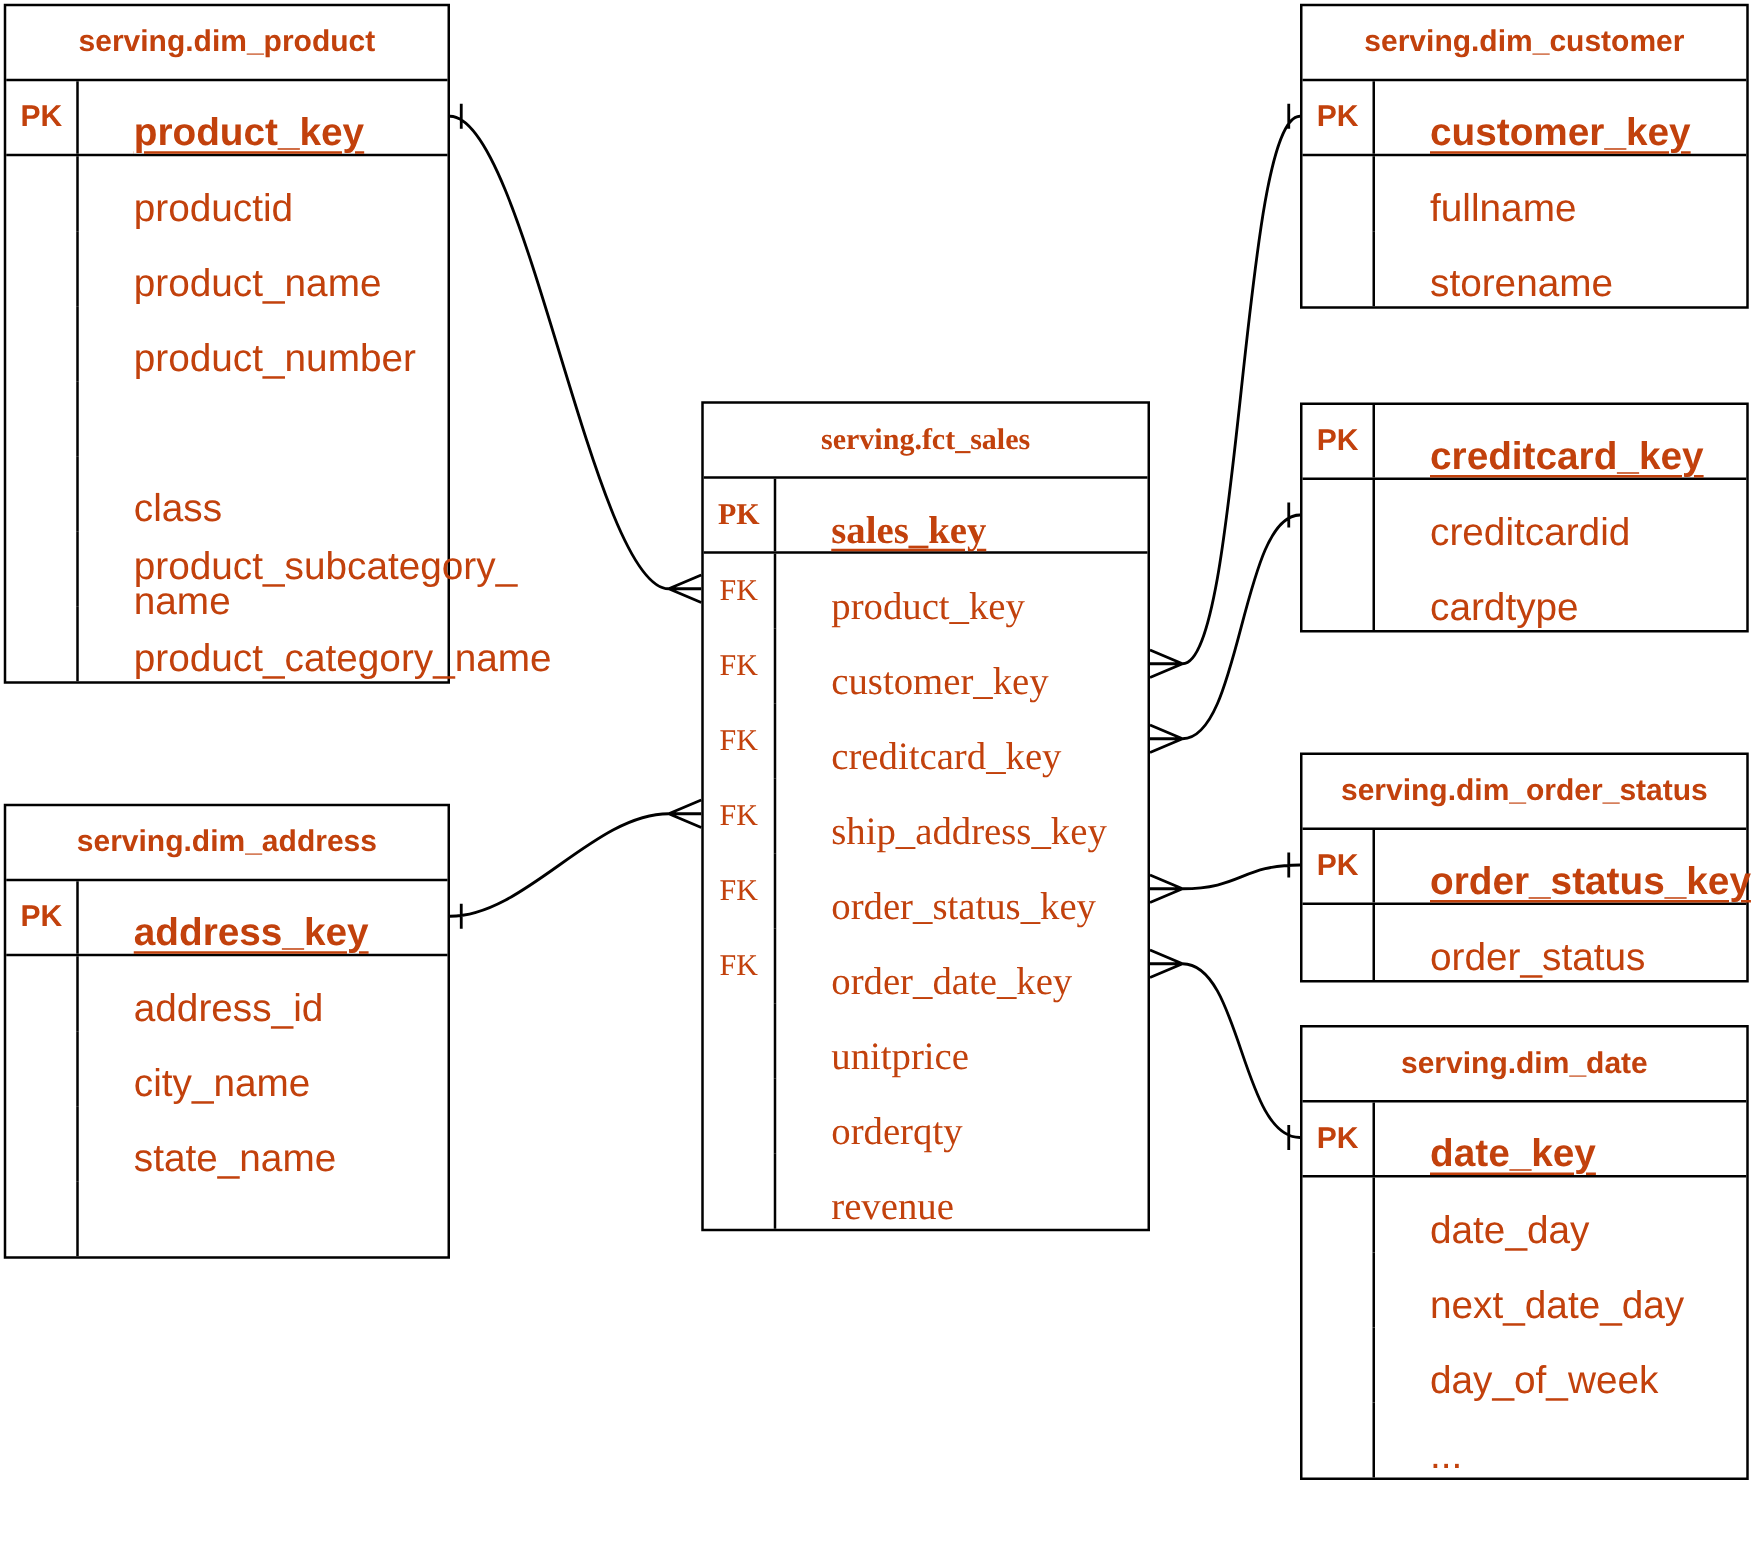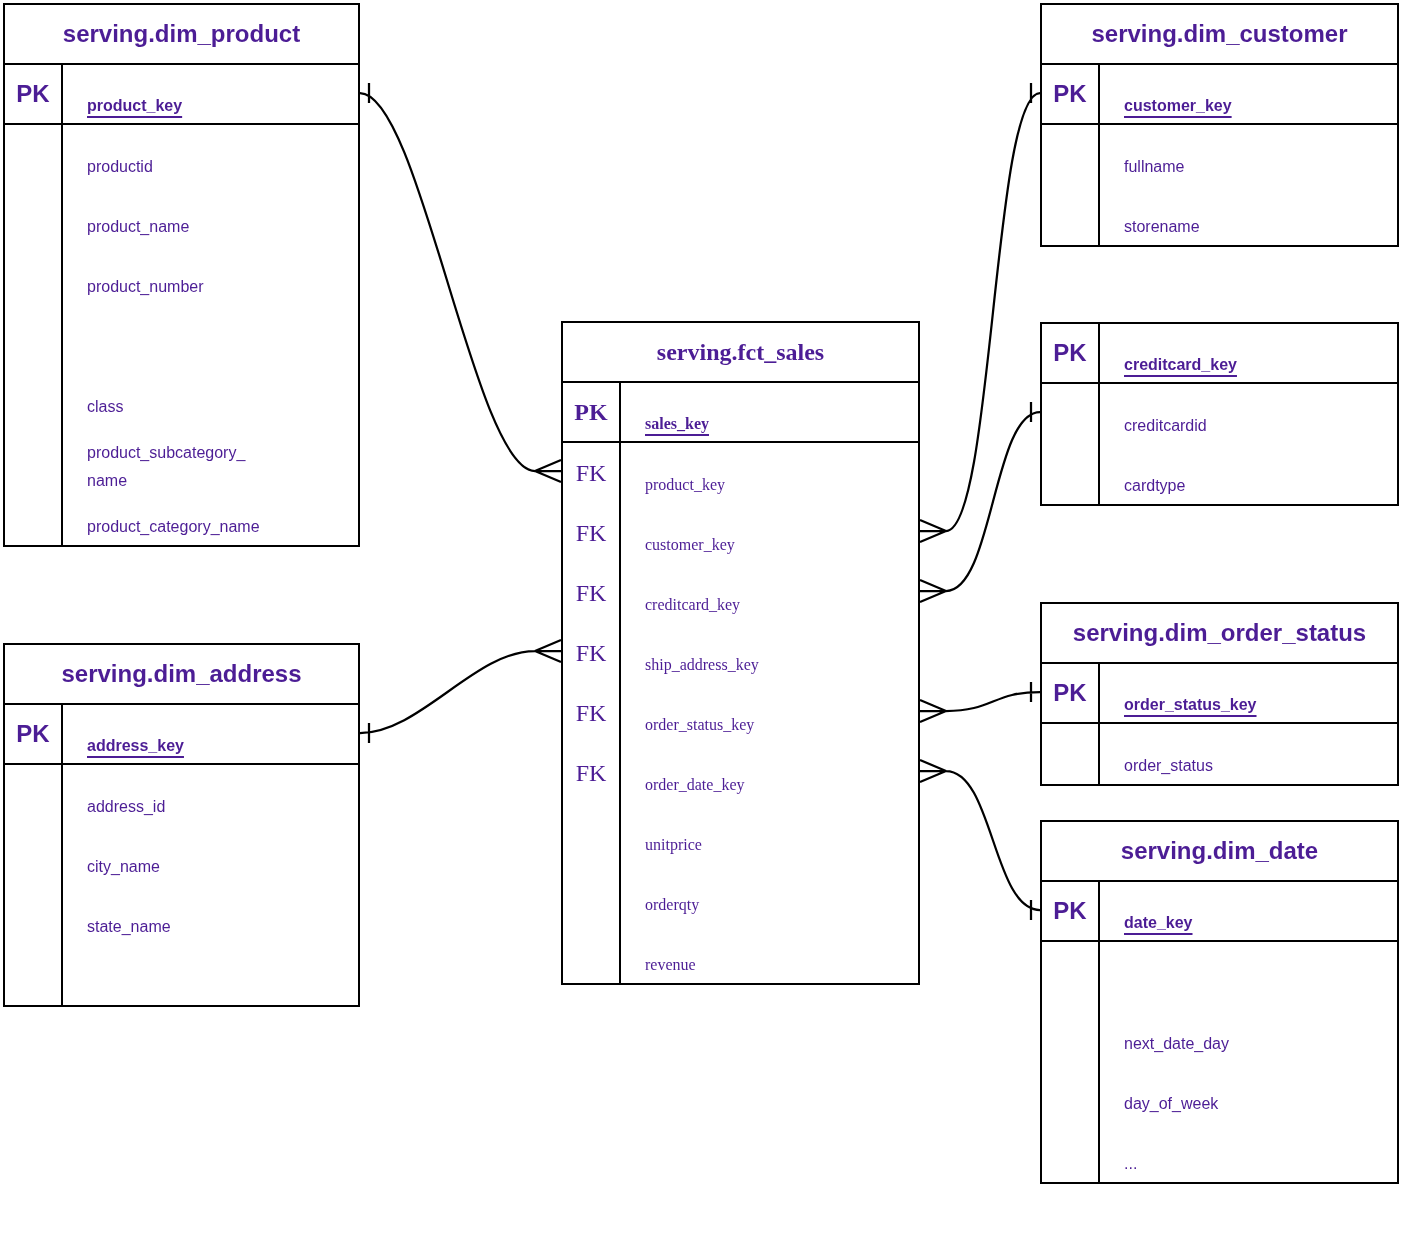--- a/index.html
+++ b/index.html
@@ -1,52 +1,52 @@
 <!DOCTYPE html>
 <html><head>
 <meta charset="utf-8">
 <style>
   html,body{margin:0;padding:0;background:#ffffff;}
   .canvas{
     position:relative;
     width:1402px;height:1242px;
     background:#ffffff;
     font-family:"Liberation Sans","DejaVu Sans",sans-serif;
-    color:#4c1d95;
+    color:#c2410c;
     overflow:hidden;
   }
   #rel-layer{position:absolute;left:0;top:0;width:1402px;height:1242px;z-index:2;pointer-events:none;}
   #entities{position:absolute;left:0;top:0;width:100%;height:100%;z-index:1;}
   .entity{
     position:absolute;
     background:#ffffff;
     border:2px solid #000;
     box-sizing:border-box;
   }
   .entity-header{
     height:58px;
     border-bottom:2px solid #000;
     display:flex;align-items:center;justify-content:center;
     font-weight:bold;font-size:24px;
     box-sizing:content-box;
   }
-  .entity-row{display:flex;height:60px;}
+  .entity-row{display:flex;height:60px;gap:20px;}
   .entity-row.pk-row{height:58px;border-bottom:2px solid #000;}
   .key-cell{
     width:56px;flex:0 0 56px;
     border-right:2px solid #000;
     display:flex;align-items:center;justify-content:center;
     font-size:24px;
   }
   .pk-row .key-cell{font-weight:bold;}
   .name-cell{
     flex:1 1 auto;
     display:flex;flex-direction:column;justify-content:center;
     padding-left:24px;padding-right:6px;
-    font-size:16px;line-height:28px;margin-top:24px;
+    font-size:31px;line-height:28px;margin-top:24px;
   }
   .name-cell.pk-name{
     font-weight:bold;
     text-decoration:underline;
     text-decoration-thickness:2px;
     text-underline-offset:5px;
   }
 </style>
 </head>
 <body>
@@ -182,20 +182,21 @@
         </div>
       </div>
       <div class="entity" style="left: 1040px; top: 820px; width: 359px;">
         <div class="entity-header">serving.dim_date</div>
         <div class="entity-row pk-row">
           <div class="key-cell">PK</div>
           <div class="name-cell pk-name">date_key</div>
         </div>
         <div class="entity-row">
           <div class="key-cell"></div>
+          <div class="name-cell">date_day</div>
         </div>
         <div class="entity-row">
           <div class="key-cell"></div>
           <div class="name-cell">next_date_day</div>
         </div>
         <div class="entity-row">
           <div class="key-cell"></div>
           <div class="name-cell">day_of_week</div>
         </div>
         <div class="entity-row">

